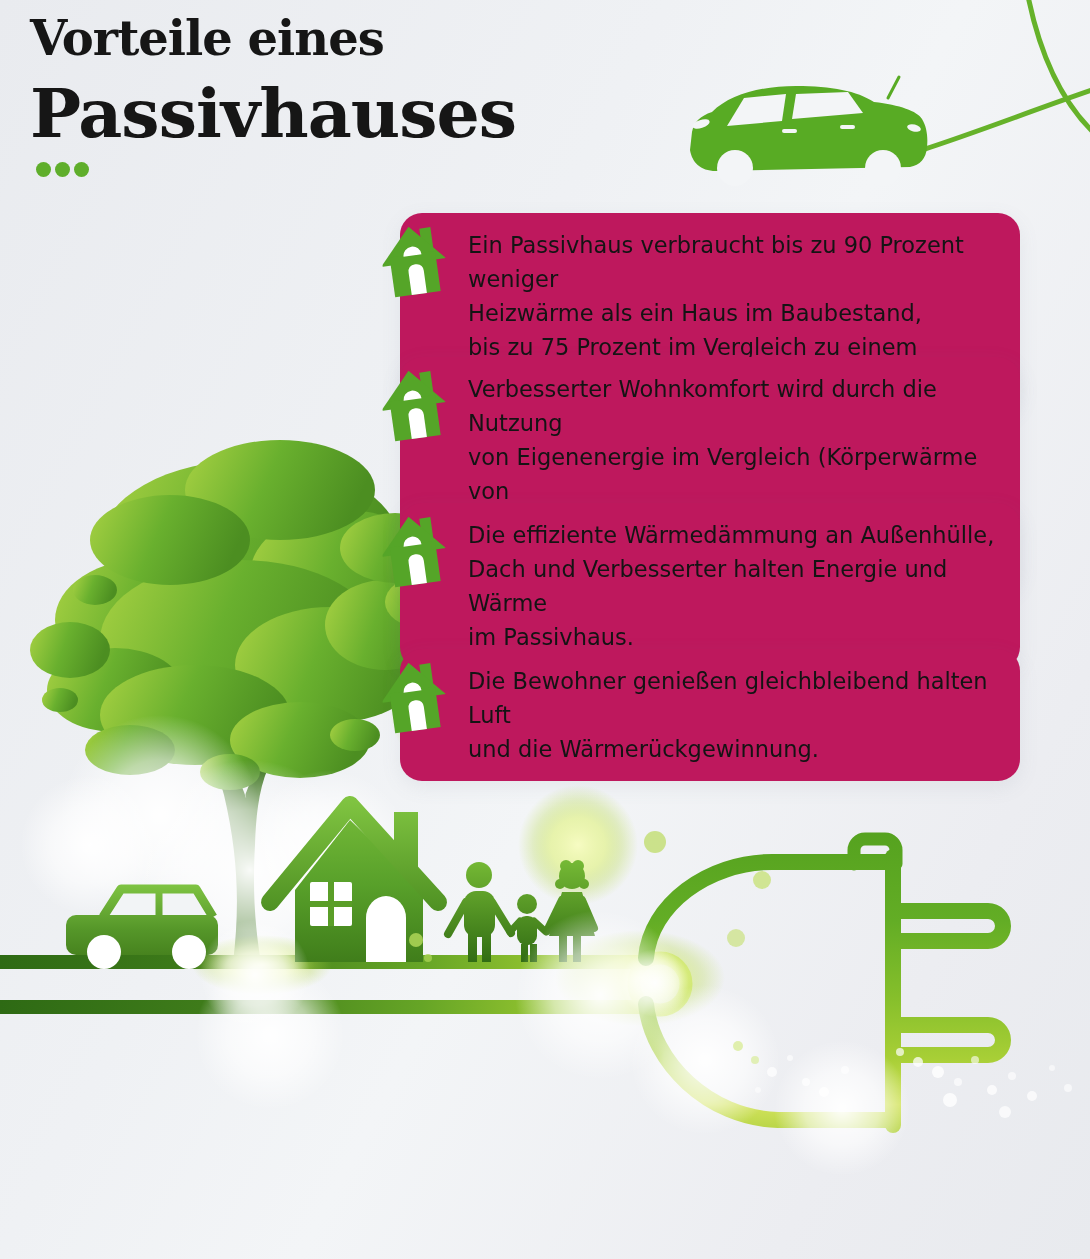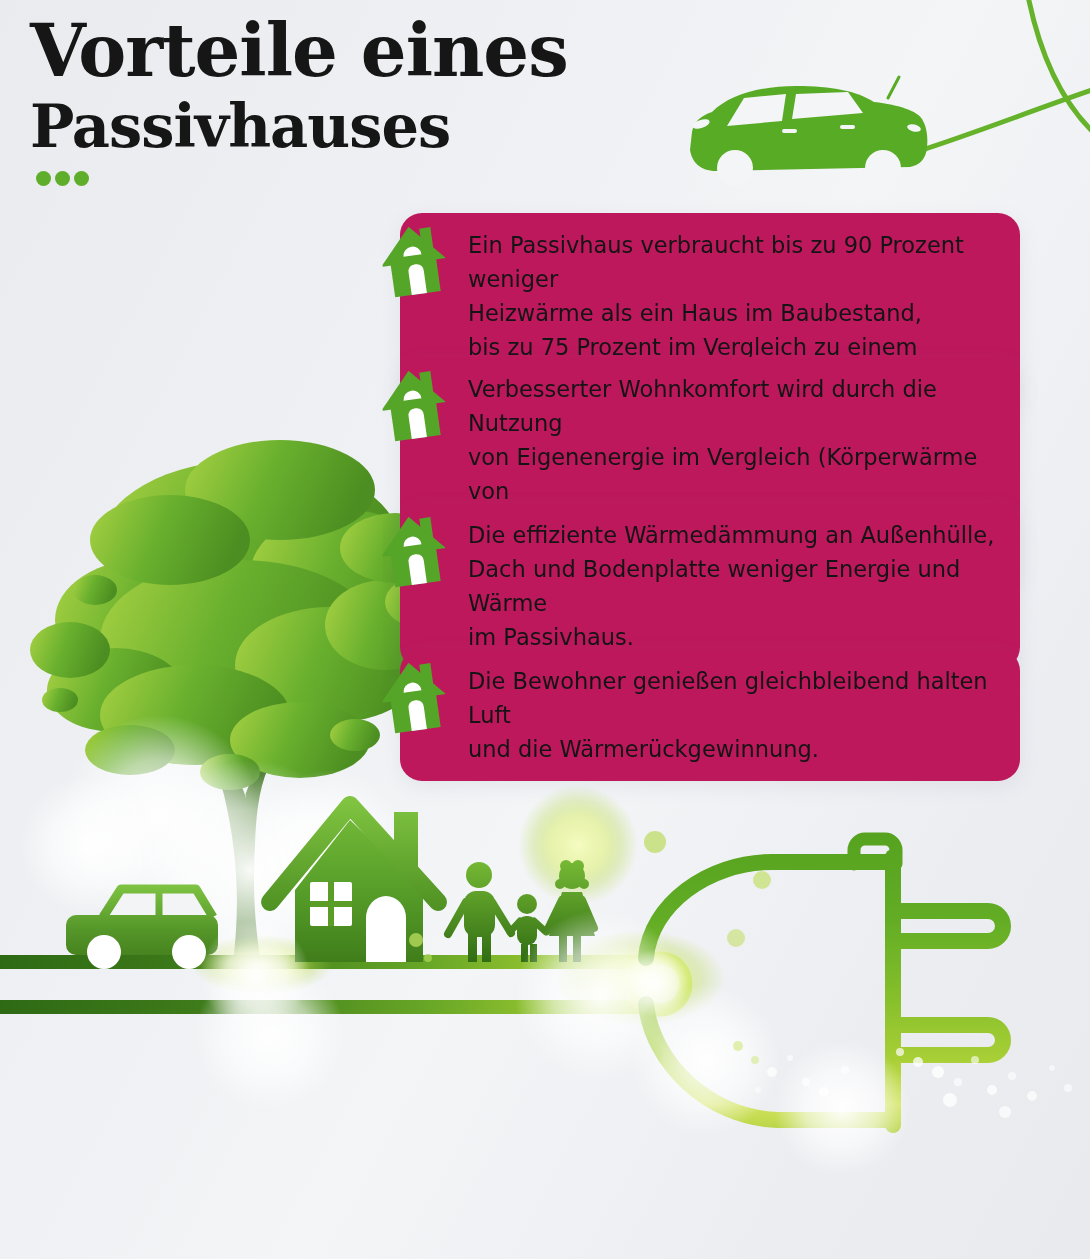--- a/index.html
+++ b/index.html
@@ -8,22 +8,22 @@
     font-family:"DejaVu Sans","Liberation Sans",sans-serif;
     background:linear-gradient(118deg,#e9ebef 0%,#eff1f4 38%,#f3f5f7 55%,#ecedf1 82%,#e8eaee 100%);
   }
   .stage{position:absolute;inset:0;}
   svg.illustration{position:absolute;left:0;top:0;z-index:1;}
 
   .title-block{
     position:absolute;left:30px;top:14px;z-index:3;color:#161616;
     font-family:"DejaVu Serif","Liberation Serif",serif;font-weight:bold;
   }
-  .title-line1{font-size:72px;line-height:1.04;letter-spacing:-1px;text-align:center;}
-  .title-line2{font-size:59px;line-height:1.0;letter-spacing:-1px;margin-top:8px;}
+  .title-line1{font-size:48px;line-height:1.04;letter-spacing:-1px;}
+  .title-line2{font-size:68px;line-height:1.0;letter-spacing:-1px;margin-top:15px;}
   .title-dots{display:flex;gap:4px;margin-top:15px;margin-left:6px;}
   .dot{width:15px;height:15px;border-radius:50%;background:#5fae2b;}
 
   .card{
     position:absolute;left:400px;width:620px;background:#be185d;
     border-radius:22px;box-shadow:0 6px 20px rgba(110,120,135,.10);
     padding:15px 24px 15px 68px;box-sizing:border-box;z-index:2;
   }
   .card-text{
     font-size:22.5px;line-height:34px;color:#141414;white-space:pre-line;
@@ -305,21 +305,21 @@
   <div class="card-text">Verbesserter Wohnkomfort wird durch die Nutzung
 von Eigenenergie im Vergleich (Körperwärme von
 Personen im Haushalt und Sonnenenergie) generiert.</div>
 </div>
 
 <div class="card" id="card-3">
   <svg class="house-icon" viewBox="0 0 92 100">
         <use href="#houseSym"></use>
       </svg>
   <div class="card-text">Die effiziente Wärmedämmung an Außenhülle,
-Dach und Bodenplatte weniger Energie und Wärme
+Dach und Verbesserter halten Energie und Wärme
 im Passivhaus.</div>
 </div>
 
 <div class="card" id="card-4">
   <svg class="house-icon" viewBox="0 0 92 100">
         <use href="#houseSym"></use>
       </svg>
   <div class="card-text">Die Bewohner genießen gleichbleibend halten Luft
 und die Wärmerückgewinnung.</div>
 </div>

